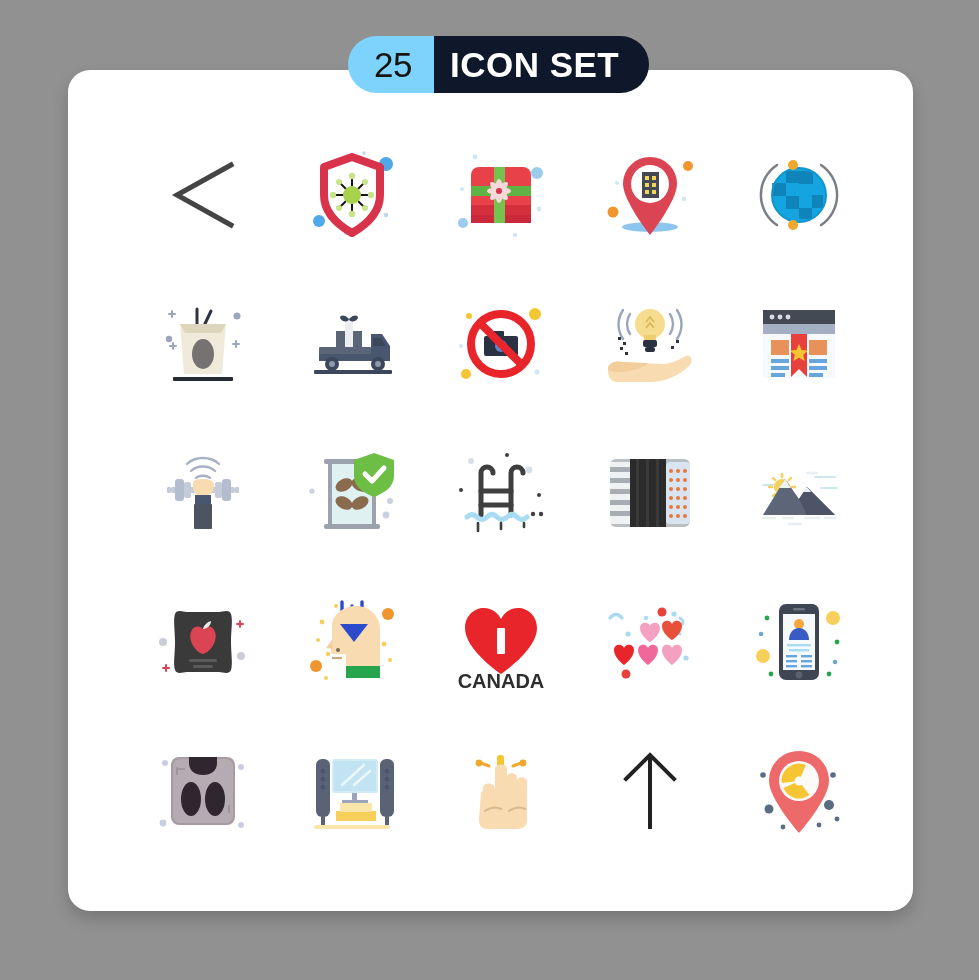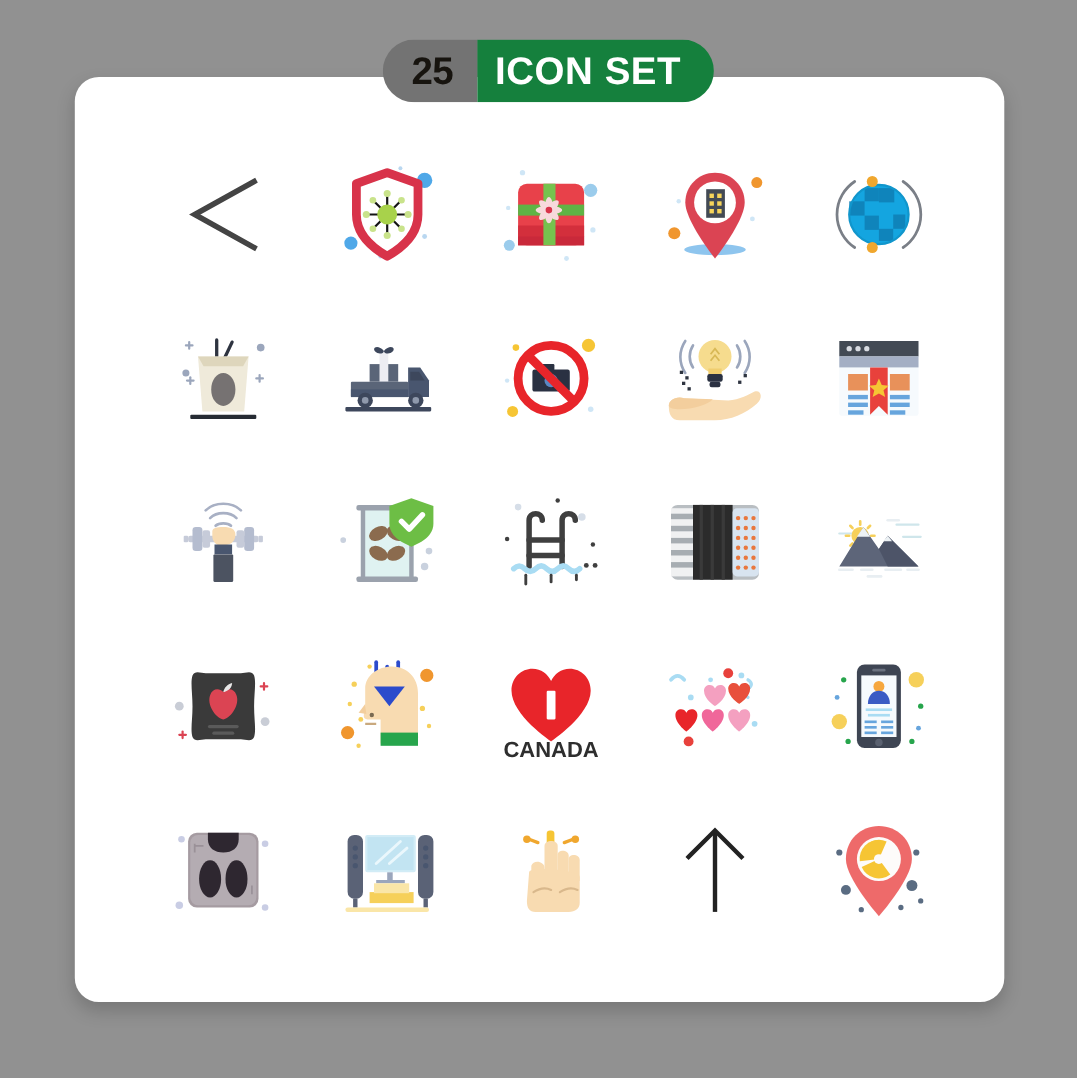--- a/index.html
+++ b/index.html
@@ -19,30 +19,30 @@
     position: absolute;
     left: 348px; top: 36px;
     height: 57px;
     display: flex;
     align-items: stretch;
     border-radius: 29px;
     overflow: hidden;
     z-index: 5;
   }
   #badge .num {
-    background: #737373;
+    background: #7dd3fc;
     color: #17140f;
     font-size: 35px;
-    font-weight: bold;
+    font-weight: normal;
     letter-spacing: -0.5px;
     display: flex; align-items: center; justify-content: center;
     padding: 0 22px 0 26px;
   }
   #badge .txt {
-    background: #15803d;
+    background: #0f172a;
     color: #ffffff;
     font-size: 35px;
     font-weight: bold;
     letter-spacing: 0.5px;
     display: flex; align-items: center; justify-content: center;
     padding: 0 30px 0 16px;
   }
   
   #card {
     position: absolute;

